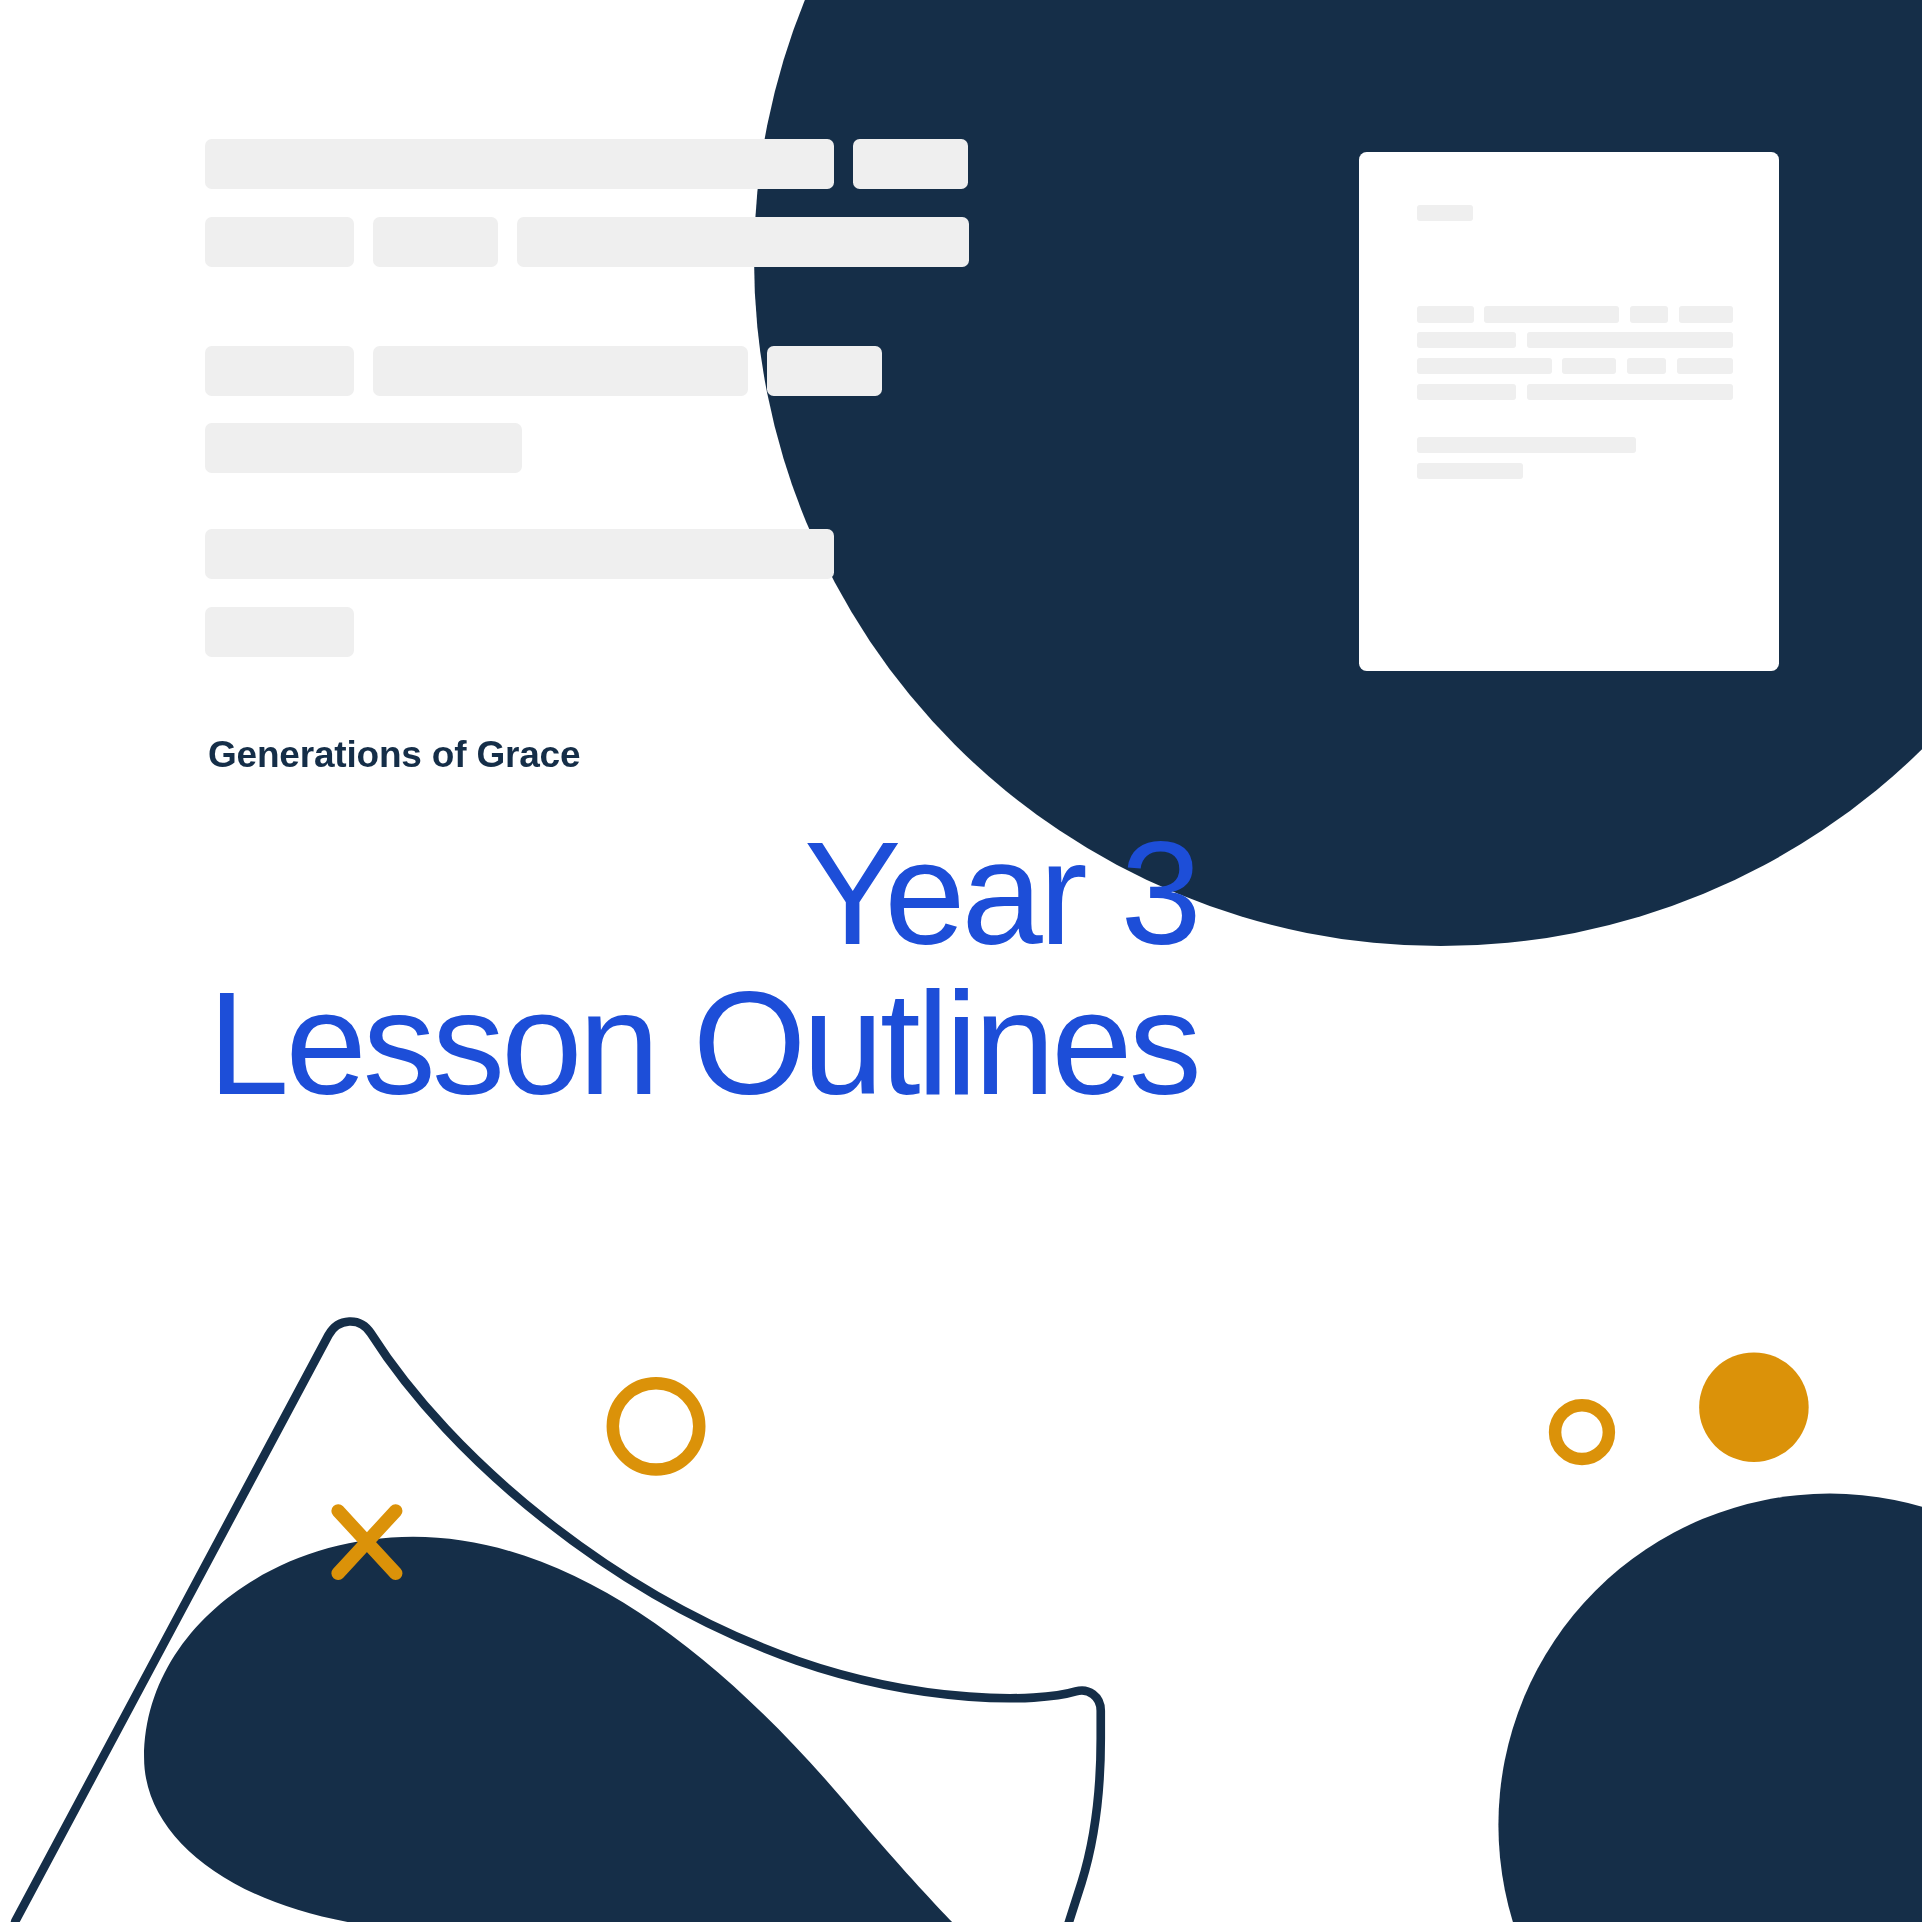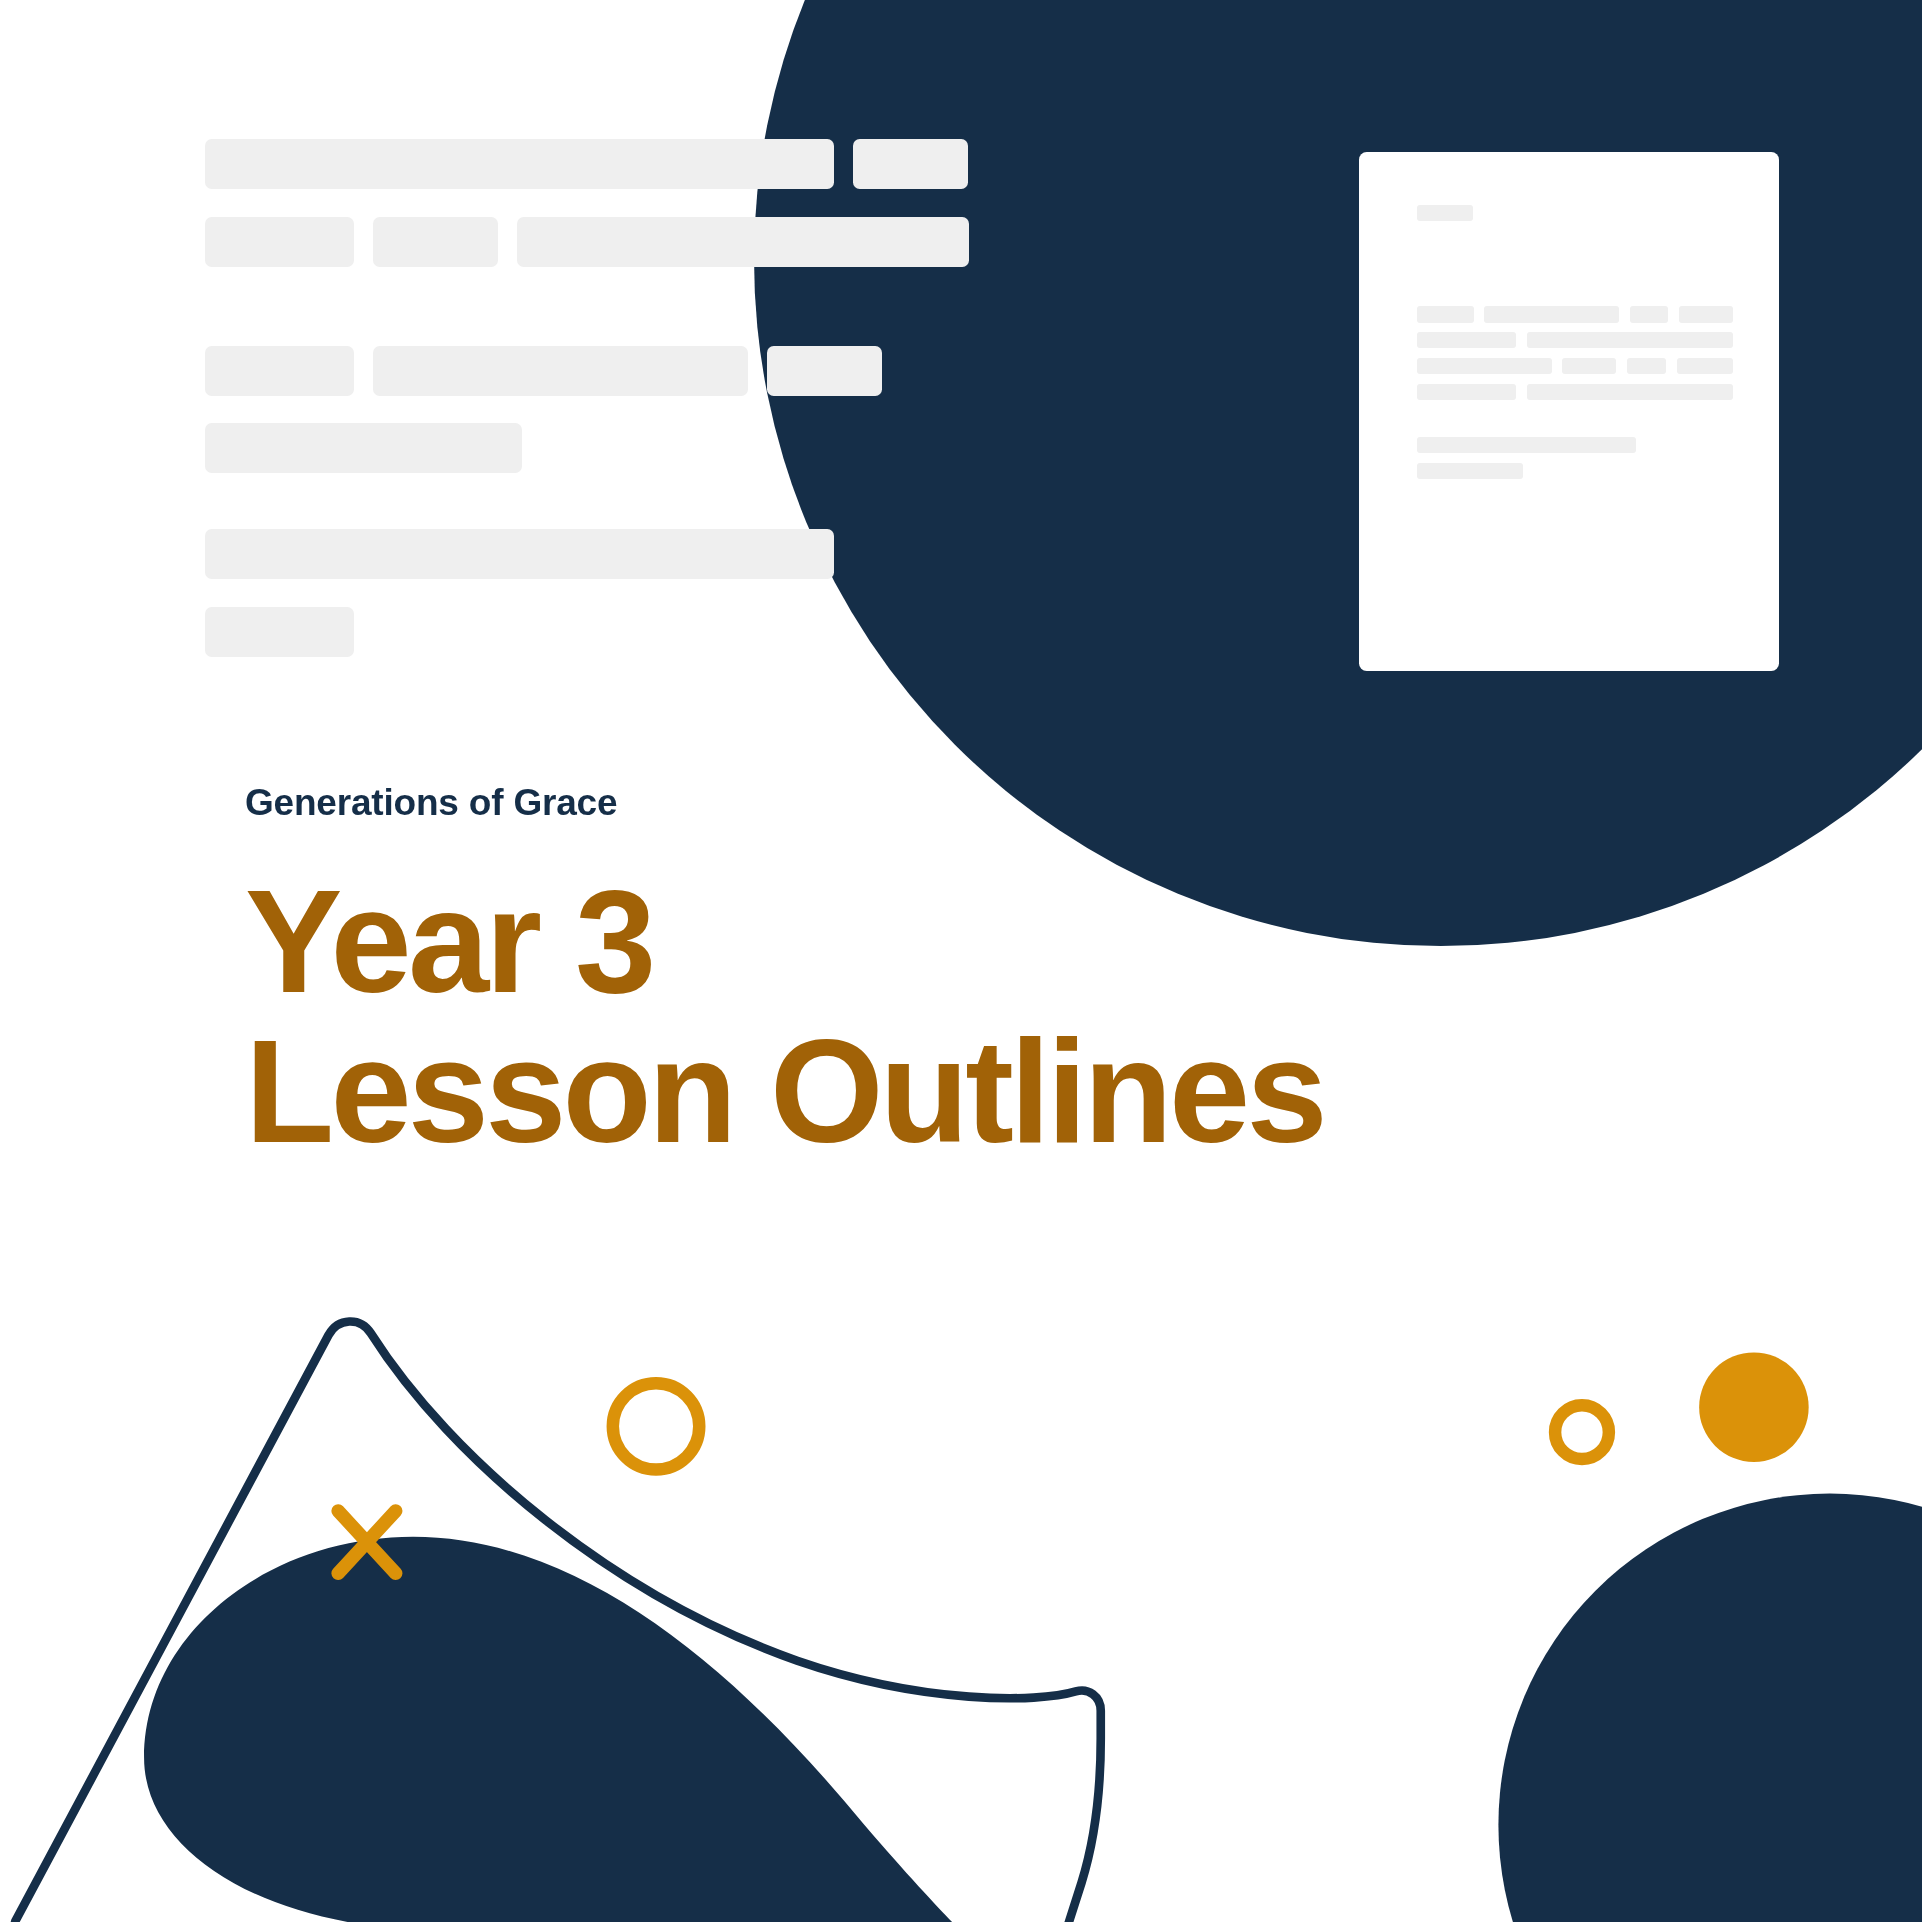--- a/index.html
+++ b/index.html
@@ -77,40 +77,40 @@
   .doc-title-bar {
     width: 56px;
     margin-bottom: 85px;
   }
   .doc-gap { height: 27px; }
 
   
   #text-block {
     position: absolute;
     left: 208px;
-    top: 784px;
+    top: 736px;
     z-index: 10;
-    margin-left: 37px;
   }
   #eyebrow {
     font-size: 37px;
     font-weight: bold;
     color: #152E48;
     letter-spacing: -0.2px;
     margin: 0 0 46px 0;
     line-height: 1;
   }
   #headline {
     font-size: 146px;
-    font-weight: bold;
-    color: #a16207;
+    font-weight: normal;
+    color: #1d4ed8;
     line-height: 1.03;
     letter-spacing: -3.8px;
     margin: 0;
     white-space: pre-line;
+    text-align: right;
   }
 </style>
 </head>
 <body>
 
 <div id="canvas">
 
   <svg id="bg-layer" viewBox="0 0 2001 2001">
 
     <circle cx="1500" cy="270" r="715" fill="#152E48"></circle>

